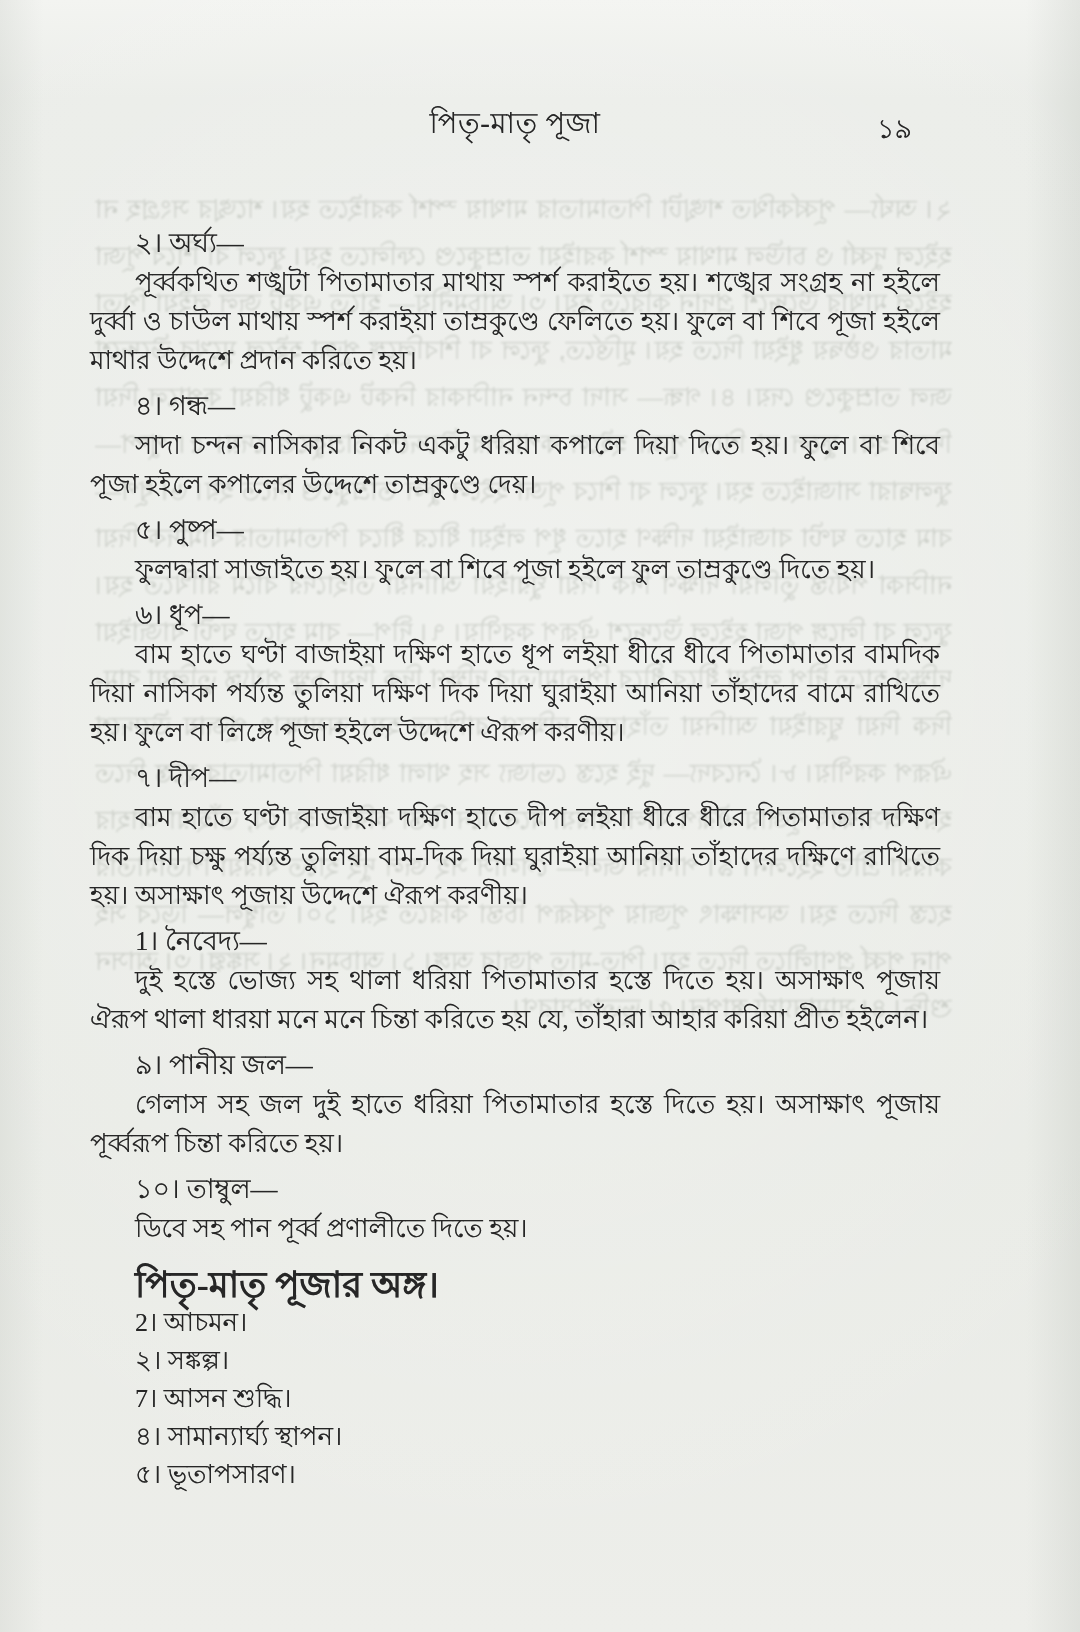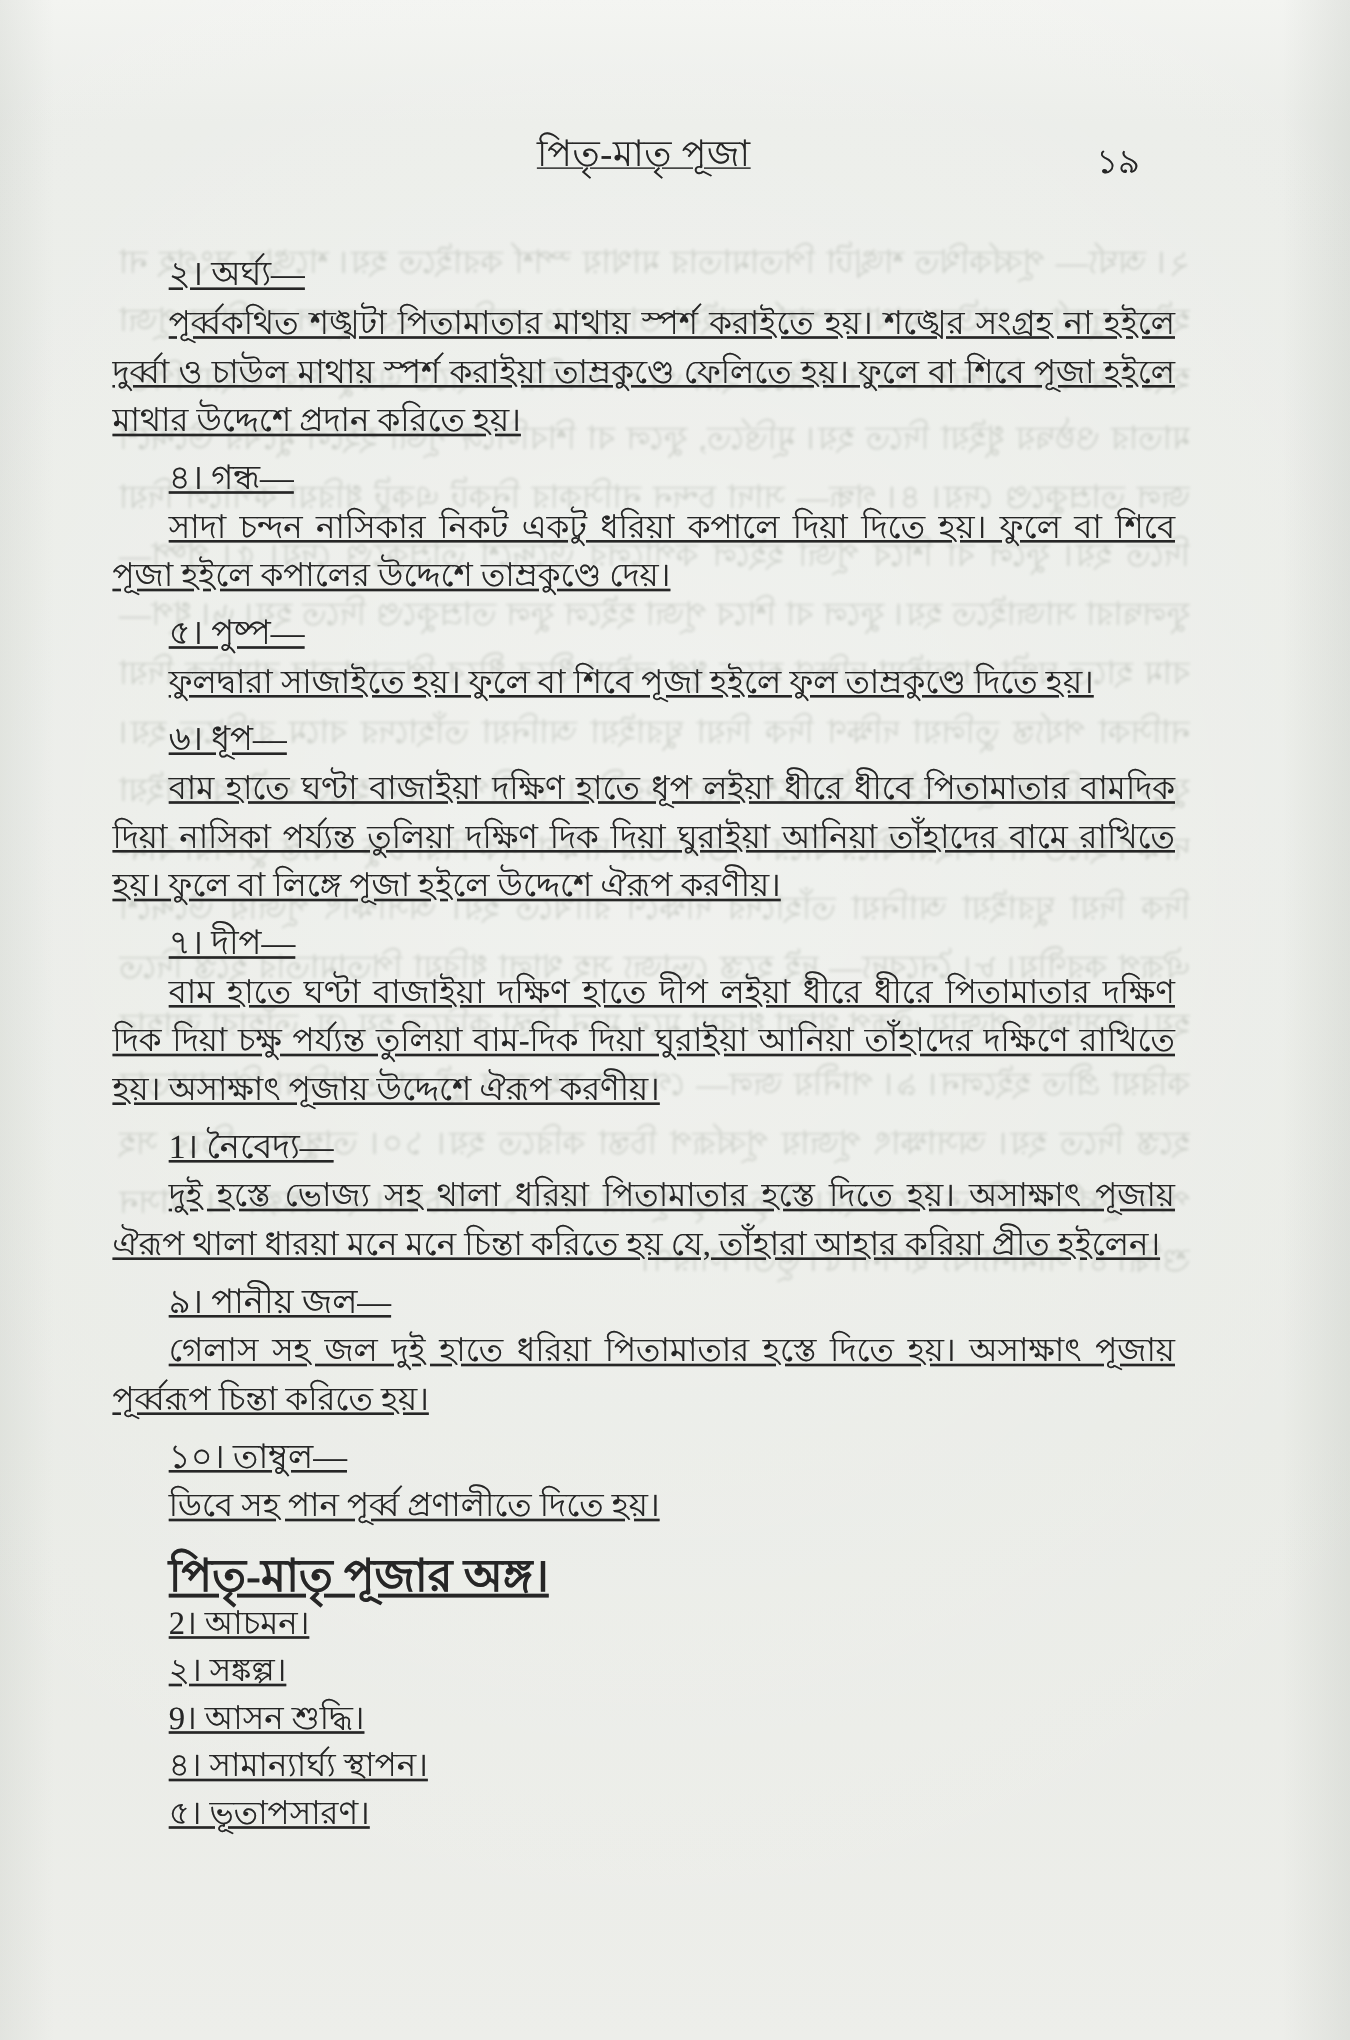--- a/index.html
+++ b/index.html
@@ -8,21 +8,20 @@
     width: 1080px;
     height: 1632px;
     overflow: hidden;
     color: #262626;
     font-family: "Liberation Serif", "DejaVu Serif", serif;
     background:
       linear-gradient(270deg, rgba(186,191,184,0.28) 0%, rgba(186,191,184,0) 5%),
       linear-gradient(90deg, rgba(186,191,184,0.22) 0%, rgba(186,191,184,0) 4%),
       radial-gradient(115% 85% at 48% 42%, rgba(255,255,255,0.30) 0%, rgba(255,255,255,0) 65%),
       linear-gradient(180deg, #f3f4f1 0%, #ebede9 6%, #e9ebe6 70%, #edeeea 100%);
-    text-decoration: underline;
   }
   
   .bleed {
     position: absolute;
     left: 95px; right: 128px; top: 186px; bottom: 36px;
     z-index: 0;
     transform: scaleX(-1);
     font-size: 26px;
     line-height: 47px;
     text-align: justify;
@@ -35,21 +34,21 @@
   }
   .content {
     position: relative;
     z-index: 1;
     margin: 0 140px 0 90px;
     text-shadow: 0 0 0.5px rgba(38,38,38,0.45);
   }
   .header { position: relative; padding-top: 100px; text-align: center; }
   .title { font-size: 29px; letter-spacing: 0.5px; }
   .pageno { position: absolute; right: 28px; top: 108px; font-size: 27px; }
-  .body-text { margin-top: 52px; }
+  .body-text { margin-top: 76px; }
   .sec { margin-top: 8px; }
   .sec-h { margin-left: 45px; font-size: 27px; line-height: 36px; }
   .para {
     margin: 2px 0 0 0;
     font-size: 26px;
     line-height: 39px;
     text-indent: 45px;
     text-align: justify;
   }
   .angas-h {
@@ -114,19 +113,19 @@
       </section>
 
       <section class="sec">
         <div class="sec-h">১০। তাম্বুল—</div>
         <p class="para">ডিবে সহ পান পূর্ব্ব প্রণালীতে দিতে হয়।</p>
       </section>
 
       <div class="angas-h">পিতৃ-মাতৃ পূজার অঙ্গ।</div>
       <div class="angas-item">2। আচমন।</div>
       <div class="angas-item">২। সঙ্কল্প।</div>
-      <div class="angas-item">9। আসন শুদ্ধি।</div>
+      <div class="angas-item">7। আসন শুদ্ধি।</div>
       <div class="angas-item">৪। সামান্যার্ঘ্য স্থাপন।</div>
       <div class="angas-item">৫। ভূতাপসারণ।</div>
 
     </div>
   </div>
 </div>
 
 </body></html>

